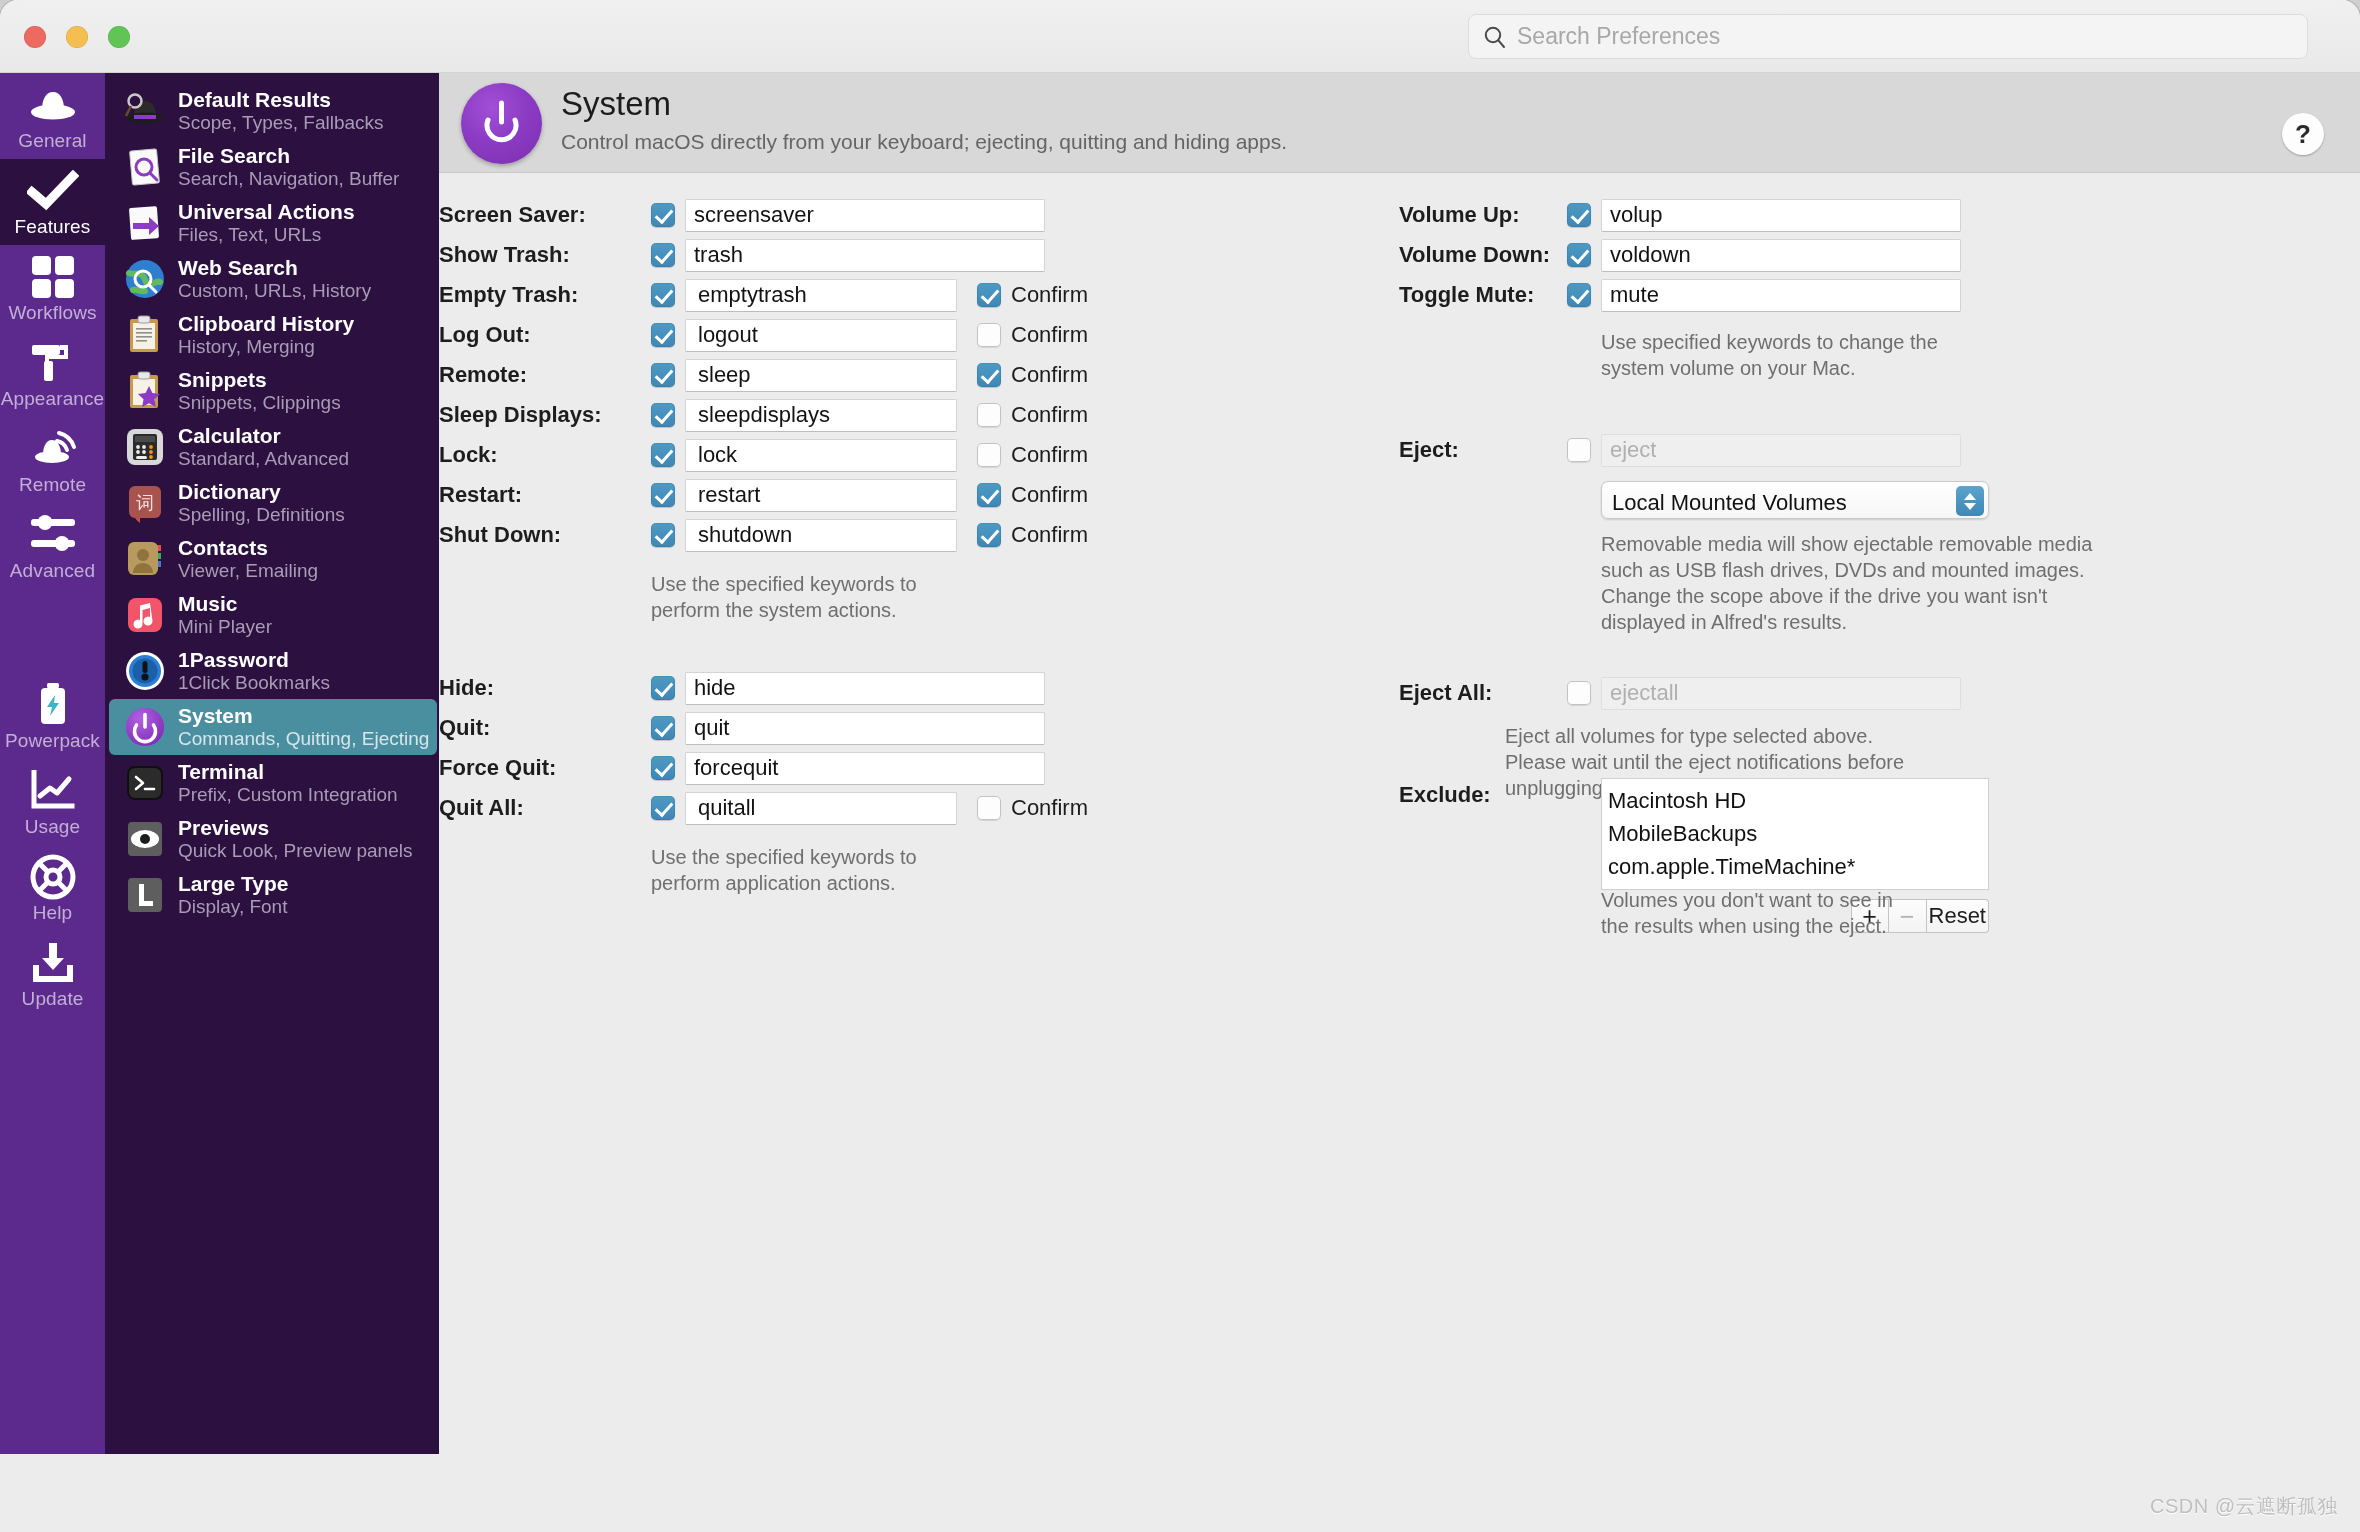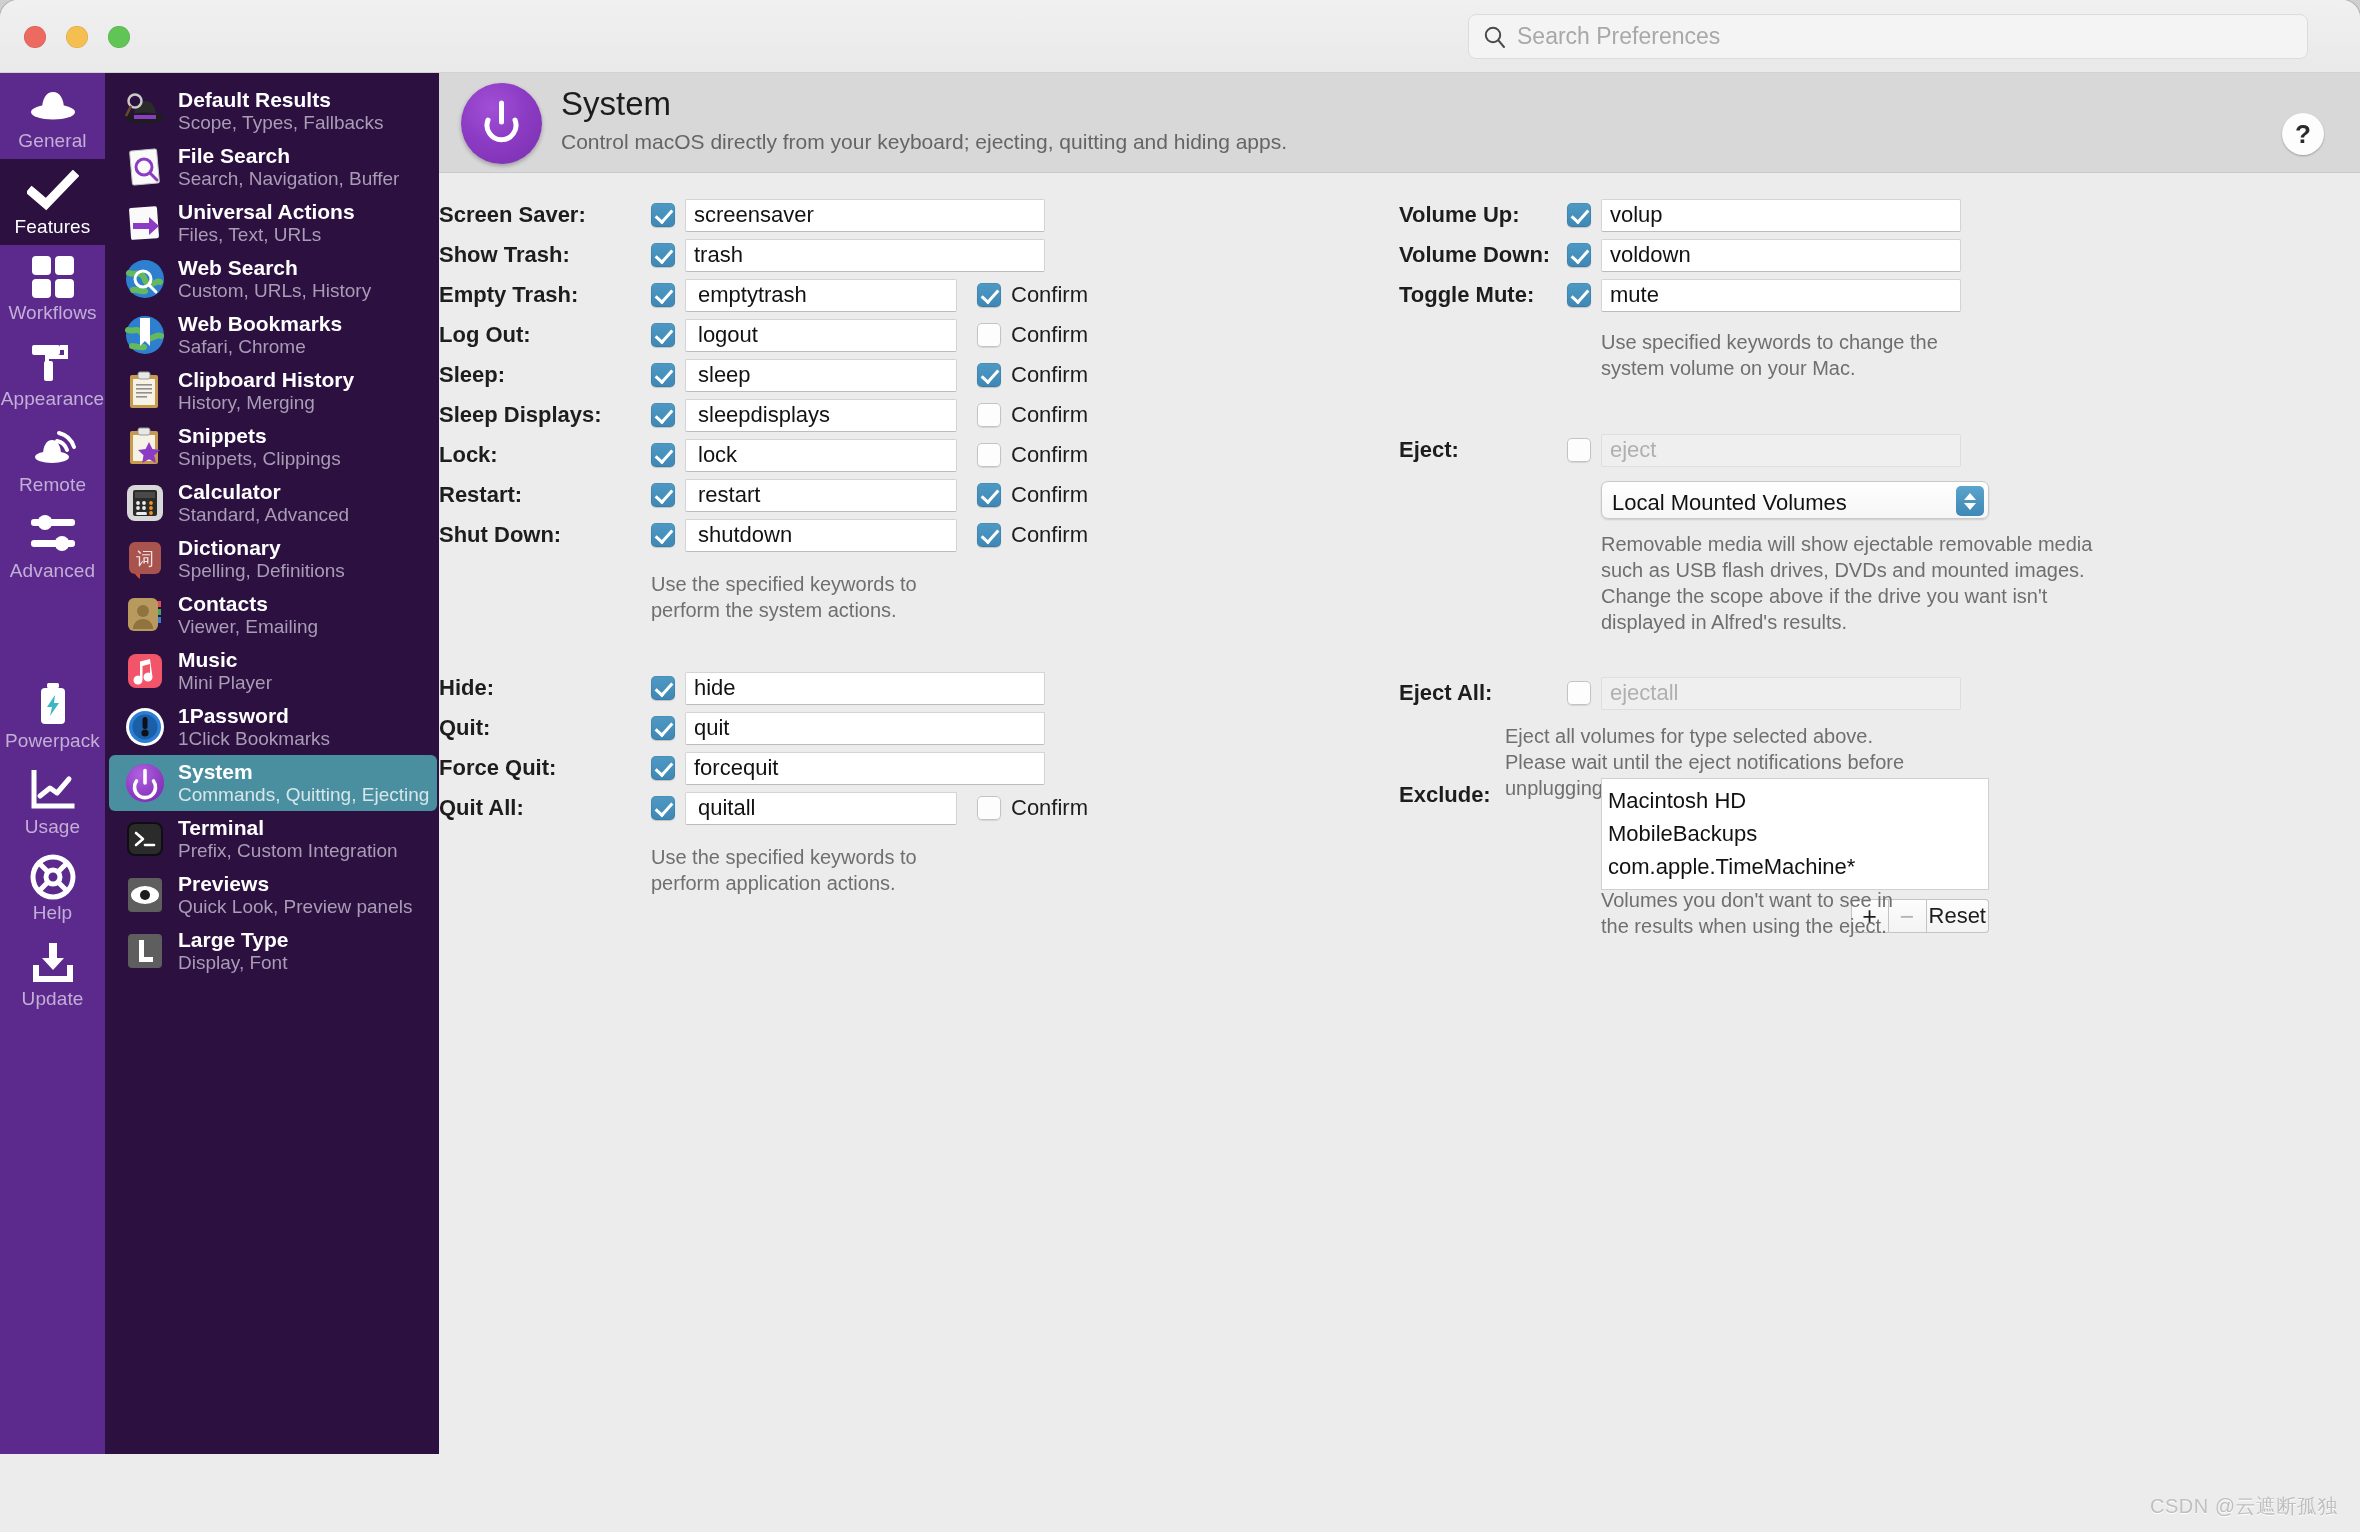--- a/index.html
+++ b/index.html
@@ -447,33 +447,20 @@
             <circle cx="20" cy="22" r="8" fill="none" stroke="#fff" stroke-width="3"></circle>
             <line x1="26" y1="28" x2="33" y2="35" stroke="#fff" stroke-width="3" stroke-linecap="round"></line>
           </svg>
         </span>
         <span class="ftexts">
           <span class="ftitle">Web Search</span>
           <span class="fsub">Custom, URLs, History</span>
         </span>
       </div>
 
-      <div class="feat">
-        <span class="ficon">
-          <svg width="44" height="44" viewBox="0 0 44 44">
-            <circle cx="22" cy="22" r="19" fill="#2f7fd0"></circle>
-            <path d="M5 17c5 2 8-2 12 1s3 8 8 8 8-5 13-3M9 33c4 0 8 2 12 1" fill="none" stroke="#63b95c" stroke-width="6" stroke-linecap="round"></path>
-            <path d="M17 5h10v28l-5-5-5 5z" fill="#fff"></path>
-          </svg>
-        </span>
-        <span class="ftexts">
-          <span class="ftitle">Web Bookmarks</span>
-          <span class="fsub">Safari, Chrome</span>
-        </span>
-      </div>
 
       <div class="feat">
         <span class="ficon">
           <svg width="44" height="44" viewBox="0 0 44 44">
             <rect x="7" y="6" width="28" height="33" rx="2" fill="#c79a4e"></rect>
             <rect x="10" y="10" width="22" height="26" fill="#f7f2e6"></rect>
             <rect x="15" y="3" width="12" height="7" rx="2" fill="#e8e8e8" stroke="#999"></rect>
             <g fill="#8f8f8f">
               <rect x="13" y="15" width="16" height="1.6"></rect>
                 <rect x="13" y="19" width="16" height="1.6"></rect>
@@ -698,21 +685,21 @@
               <span class="lbl" style="width:212px">Log Out:</span>
               <span class="cbx on"></span>
               <span class="tf narrow">logout</span>
               <span class="confirm">
                 <span class="cbx off"></span>
                 <span class="clabel">Confirm</span>
               </span>
             </div>
 
             <div class="row" style="height:40px">
-              <span class="lbl" style="width:212px">Sleep:</span>
+              <span class="lbl" style="width:212px">Remote:</span>
               <span class="cbx on"></span>
               <span class="tf narrow">sleep</span>
               <span class="confirm">
                 <span class="cbx on"></span>
                 <span class="clabel">Confirm</span>
               </span>
             </div>
 
             <div class="row" style="height:40px">
               <span class="lbl" style="width:212px">Sleep Displays:</span>

